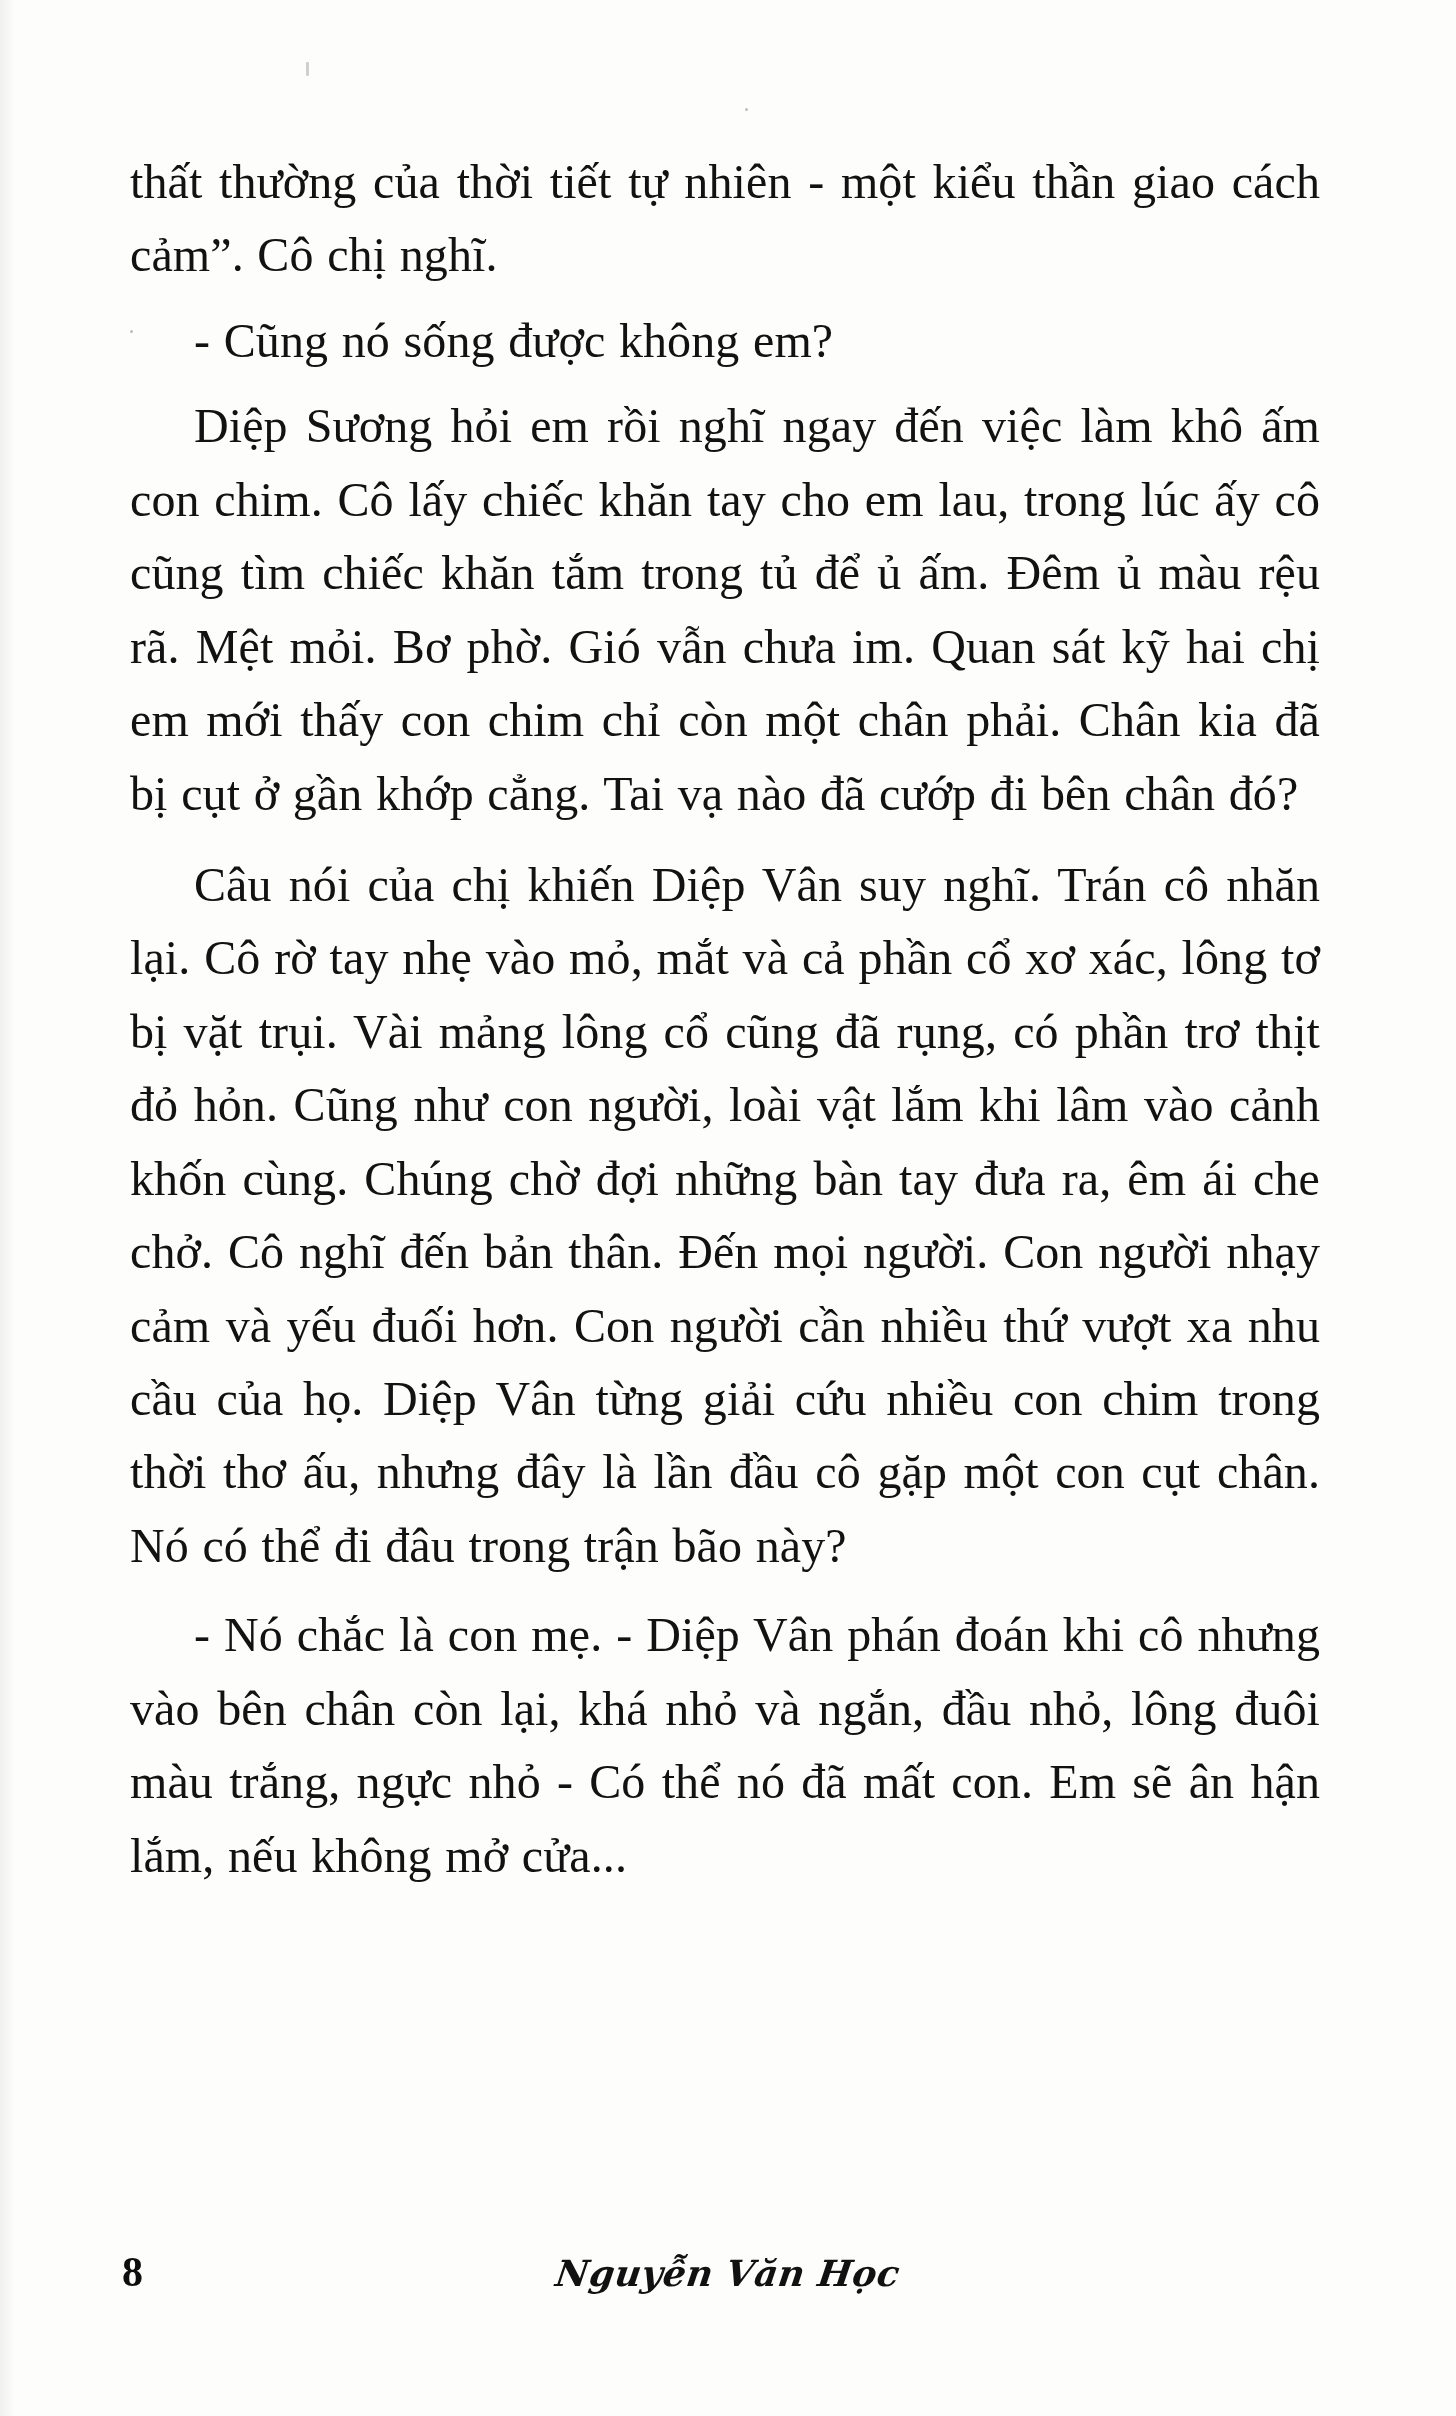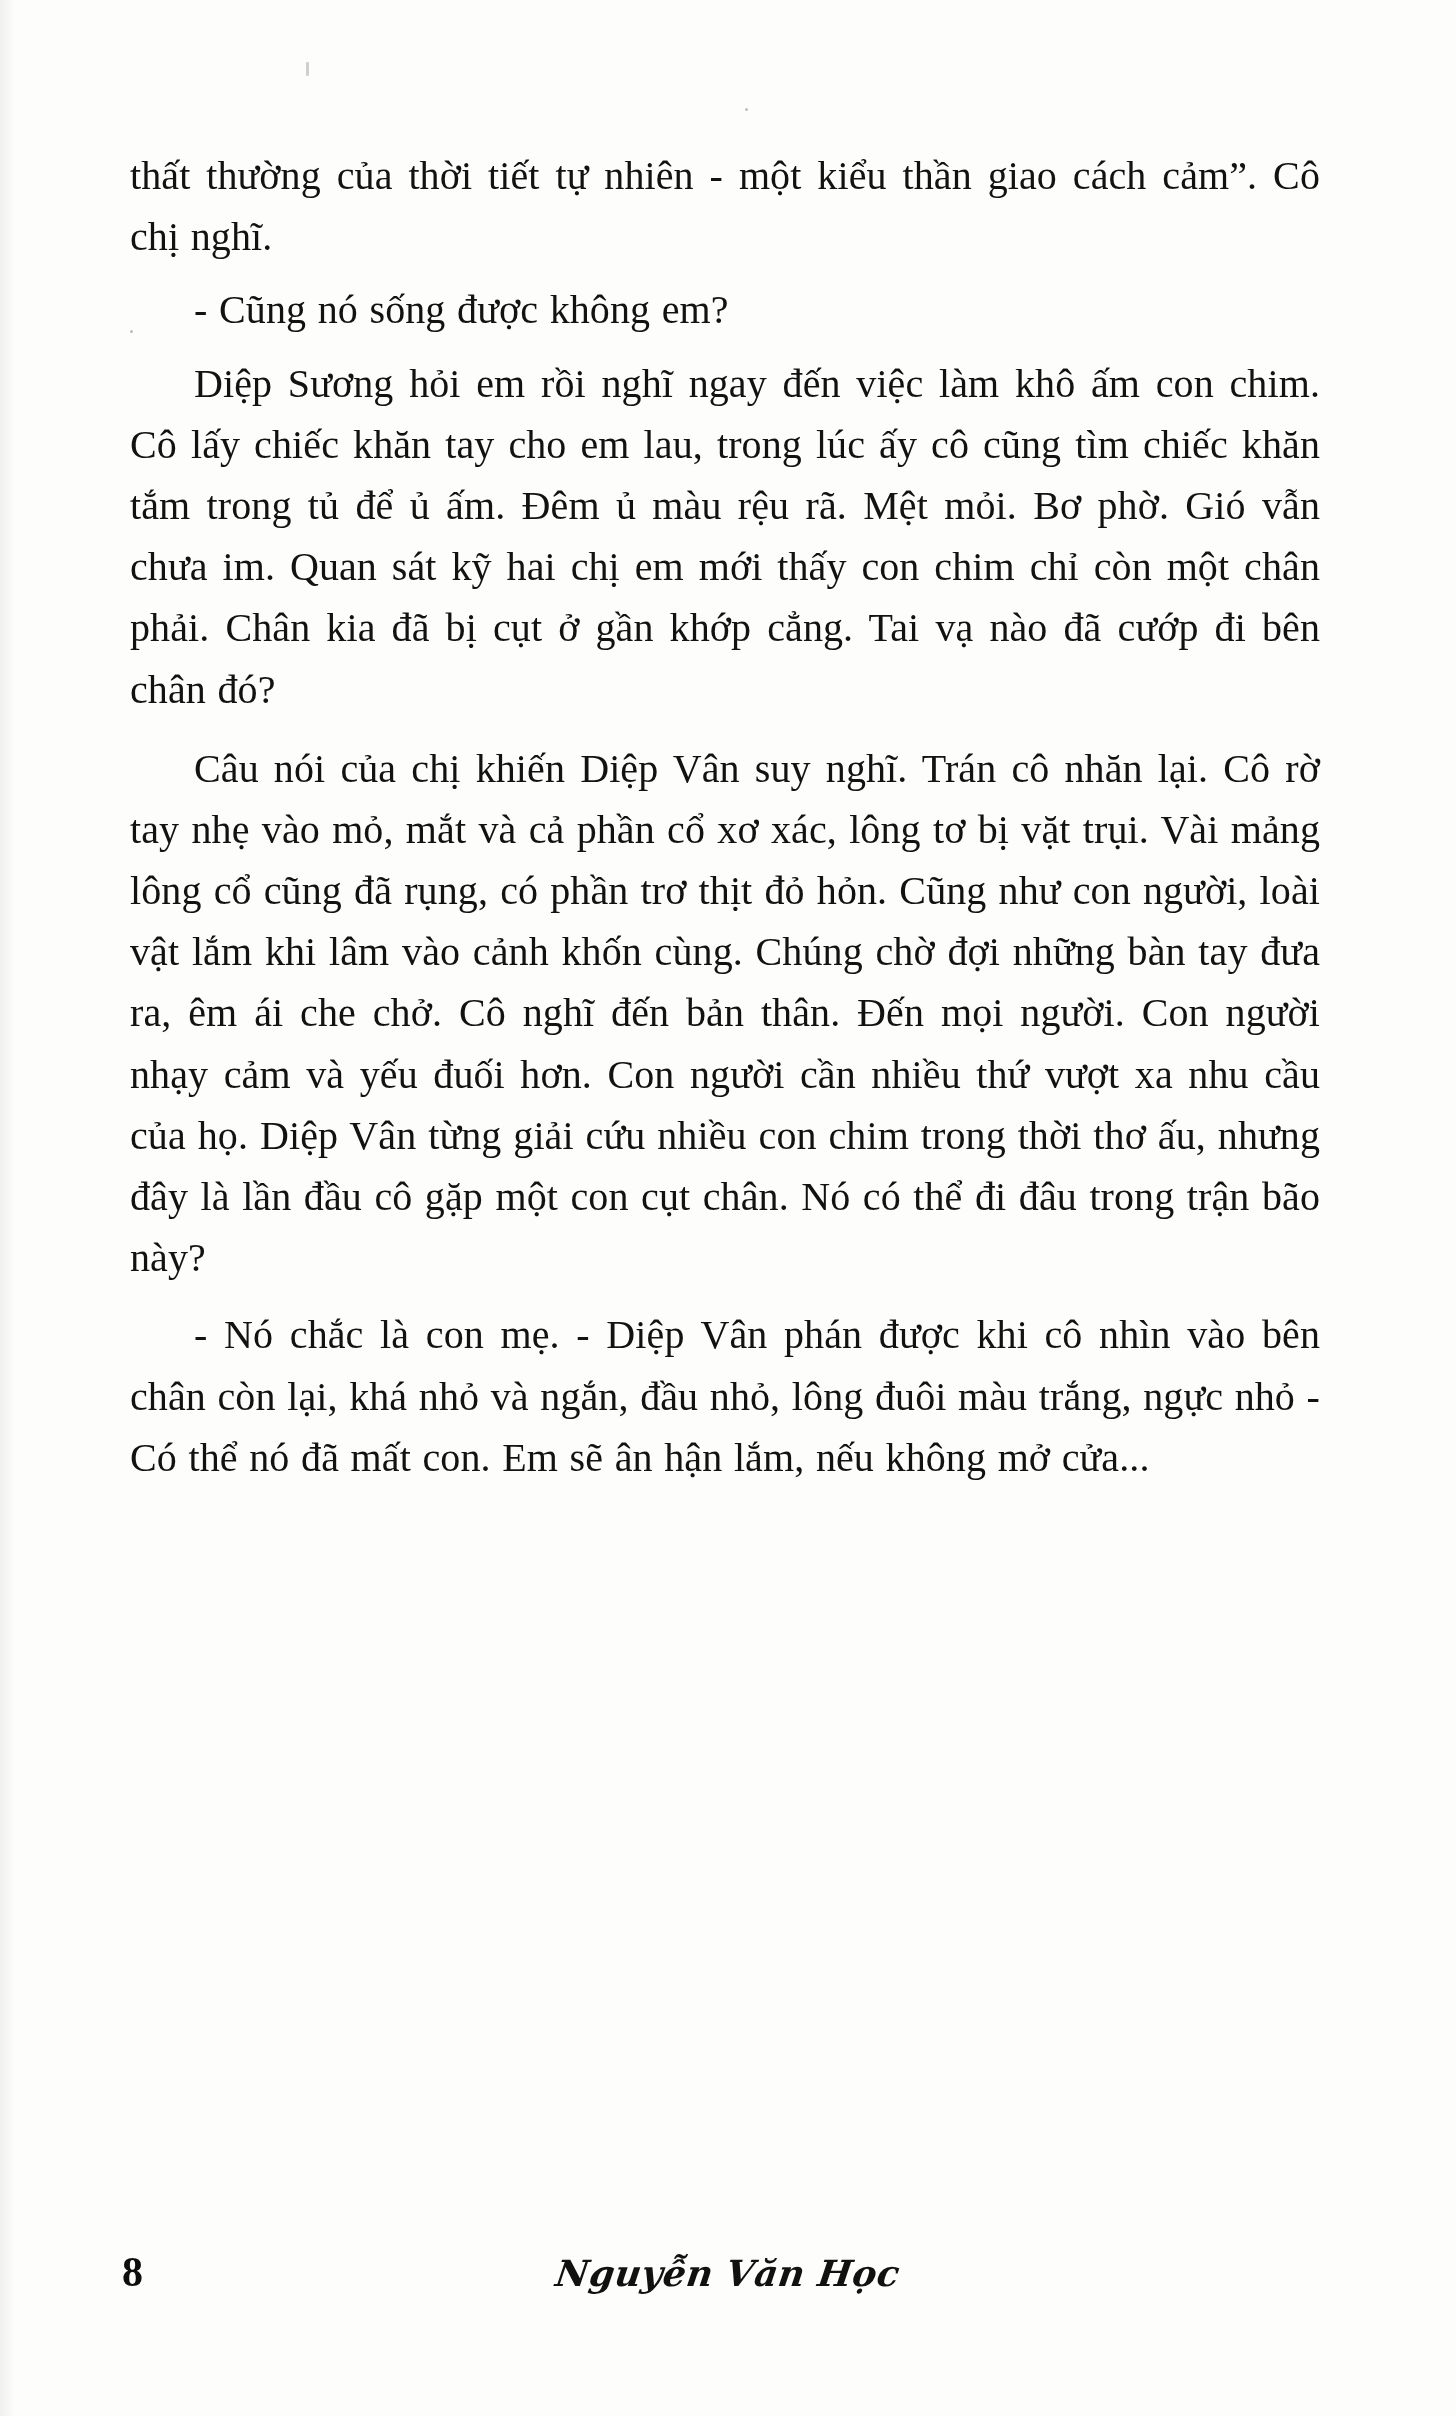--- a/index.html
+++ b/index.html
@@ -20,21 +20,21 @@
     inset: 0;
     background: #fdfdfb;
   }
   .text-column {
     position: absolute;
     left: 130px;
     top: 145px;
     width: 1190px;
   }
   .para {
-    font-size: 40px;
+    font-size: 48px;
     line-height: 1.53;
     text-align: justify;
     text-justify: inter-word;
     margin: 0 0 6px 0;
     letter-spacing: 0.1px;
     word-spacing: 1.5px;
   }
   .para.continued {
     text-indent: 0;
   }
@@ -105,21 +105,21 @@
   <div class="text-column">
     <p class="para continued">thất thường của thời tiết tự nhiên - một kiểu thần giao cách cảm”. Cô chị nghĩ.</p>
     <div class="spacer-sm"></div>
     <p class="para dash">- Cũng nó sống được không em?</p>
     <div class="spacer-sm"></div>
     <p class="para indent">Diệp Sương hỏi em rồi nghĩ ngay đến việc làm khô ấm con chim. Cô lấy chiếc khăn tay cho em lau, trong lúc ấy cô cũng tìm chiếc khăn tắm trong tủ để ủ ấm. Đêm ủ màu rệu rã. Mệt mỏi. Bơ phờ. Gió vẫn chưa im. Quan sát kỹ hai chị em mới thấy con chim chỉ còn một chân phải. Chân kia đã bị cụt ở gần khớp cẳng. Tai vạ nào đã cướp đi bên chân đó?</p>
     <div class="spacer-sm"></div>
     <div class="spacer-sm"></div>
     <p class="para indent">Câu nói của chị khiến Diệp Vân suy nghĩ. Trán cô nhăn lại. Cô rờ tay nhẹ vào mỏ, mắt và cả phần cổ xơ xác, lông tơ bị vặt trụi. Vài mảng lông cổ cũng đã rụng, có phần trơ thịt đỏ hỏn. Cũng như con người, loài vật lắm khi lâm vào cảnh khốn cùng. Chúng chờ đợi những bàn tay đưa ra, êm ái che chở. Cô nghĩ đến bản thân. Đến mọi người. Con người nhạy cảm và yếu đuối hơn. Con người cần nhiều thứ vượt xa nhu cầu của họ. Diệp Vân từng giải cứu nhiều con chim trong thời thơ ấu, nhưng đây là lần đầu cô gặp một con cụt chân. Nó có thể đi đâu trong trận bão này?</p>
     <div class="spacer-md"></div>
-    <p class="para dash">- Nó chắc là con mẹ. - Diệp Vân phán được khi cô nhìn vào bên chân còn lại, khá nhỏ và ngắn, đầu nhỏ, lông đuôi màu trắng, ngực nhỏ - Có thể nó đã mất con. Em sẽ ân hận lắm, nếu không mở cửa...</p>
+    <p class="para dash">- Nó chắc là con mẹ. - Diệp Vân phán đoán khi cô nhưng vào bên chân còn lại, khá nhỏ và ngắn, đầu nhỏ, lông đuôi màu trắng, ngực nhỏ - Có thể nó đã mất con. Em sẽ ân hận lắm, nếu không mở cửa...</p>
   </div>
 
   <div class="footer">
     <div class="page-number">8</div>
     <div class="author-mark">Nguyễn Văn Học</div>
   </div>
 
 </div>
 
 </body></html>

